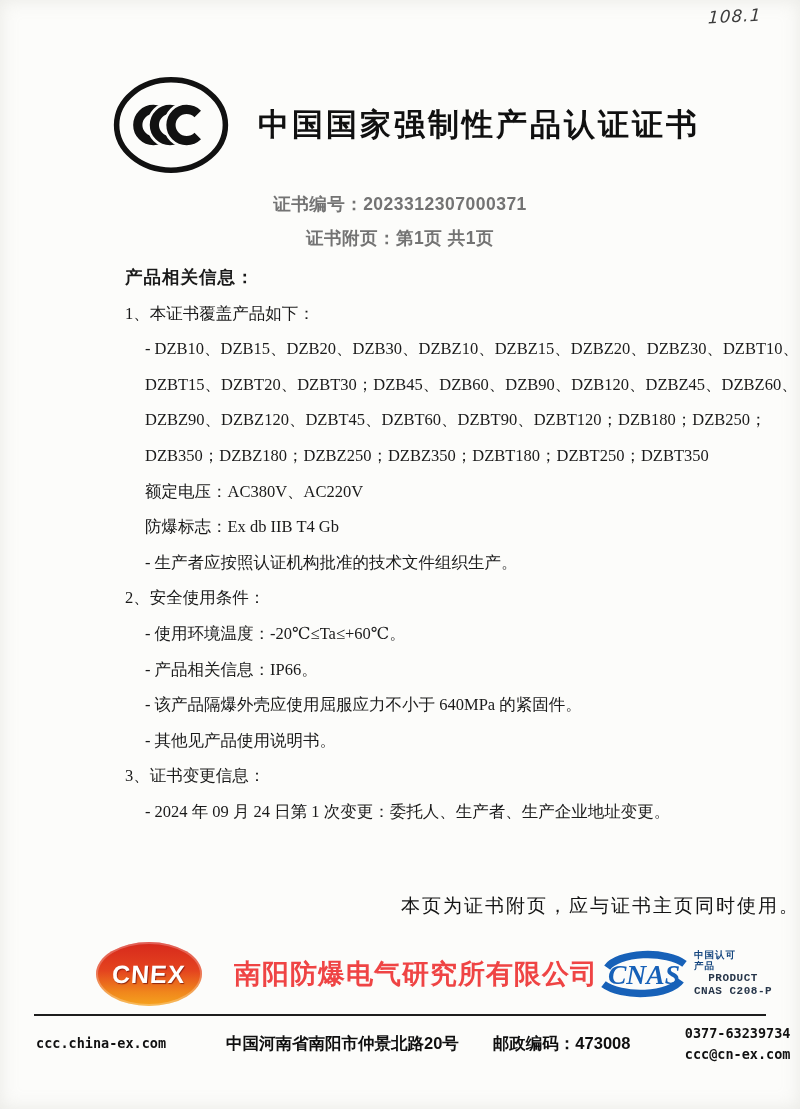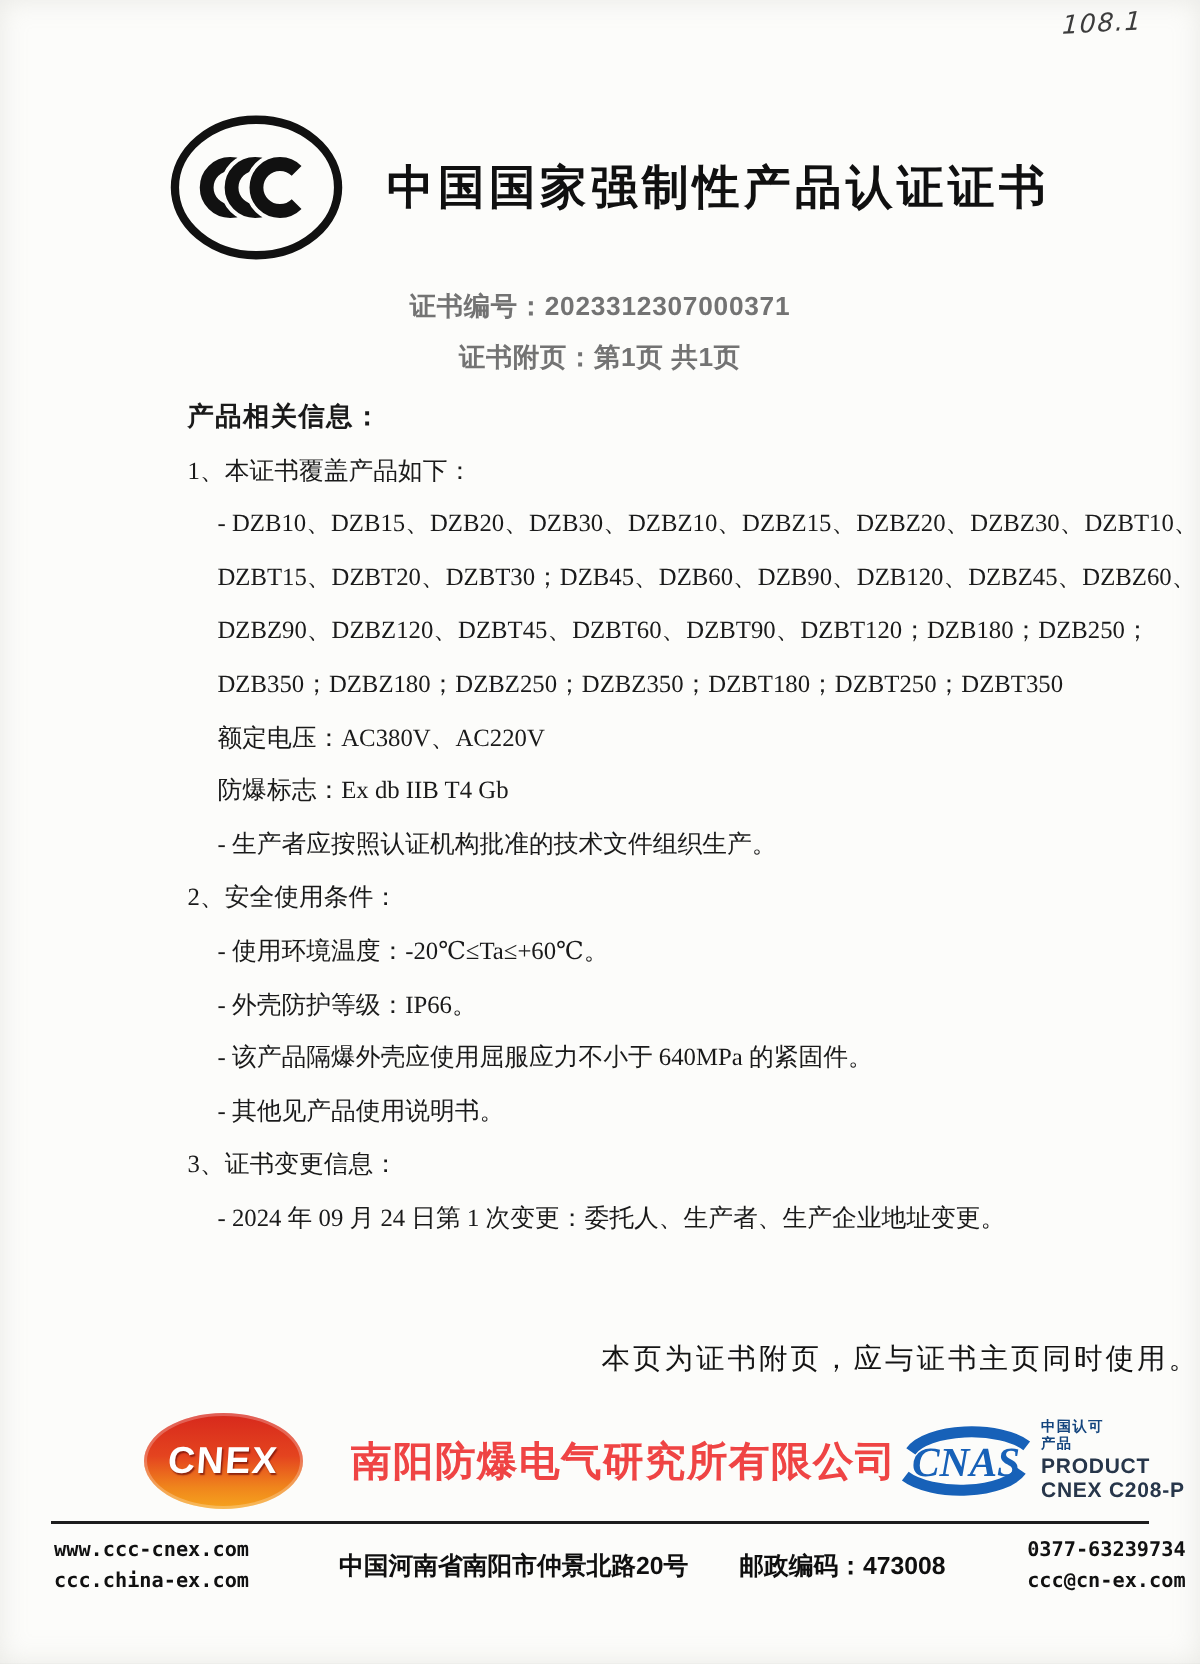--- a/index.html
+++ b/index.html
@@ -68,22 +68,22 @@
   .company-name{
     margin-left:32px;
     font-family:"Liberation Sans","DejaVu Sans",sans-serif;
     font-weight:700;font-size:27px;letter-spacing:1px;color:#ef4444;
     white-space:nowrap;
   }
   .cnas-block{margin-left:auto;display:flex;align-items:center;}
   .cnas-logo{width:92px;height:58px;flex:0 0 auto;}
   .cnas-captions{margin-left:4px;line-height:1.15;white-space:nowrap;}
   .cnas-cap-cn{font-size:9.5px;color:#14457e;font-weight:700;letter-spacing:1px;}
-  .cnas-cap-en{font-size:14px;color:#27364a;font-weight:700;
-    font-family:Liberation Sans, sans-serif;letter-spacing:.5px;}
+  .cnas-cap-en{font-size:11px;color:#27364a;font-weight:700;
+    font-family:Liberation Mono, monospace;letter-spacing:.5px;text-align:center;}
   
   .divider{position:absolute;top:1014px;left:34px;right:34px;border-top:2.5px solid #1d1d1d;}
   .contact-row{
     position:absolute;top:1023px;left:36px;right:34px;
     display:flex;align-items:center;
   }
   .contact-left{flex:0 0 190px;
     font-family:"DejaVu Sans Mono","Liberation Mono",monospace;
     font-size:13.5px;font-weight:700;color:#111;line-height:1.55;}
   .contact-center{flex:1;text-align:center;
@@ -125,21 +125,21 @@
     <p class="ind0">1、本证书覆盖产品如下：</p>
     <p class="ind1">- DZB10、DZB15、DZB20、DZB30、DZBZ10、DZBZ15、DZBZ20、DZBZ30、DZBT10、</p>
     <p class="ind1">DZBT15、DZBT20、DZBT30；DZB45、DZB60、DZB90、DZB120、DZBZ45、DZBZ60、</p>
     <p class="ind1">DZBZ90、DZBZ120、DZBT45、DZBT60、DZBT90、DZBT120；DZB180；DZB250；</p>
     <p class="ind1">DZB350；DZBZ180；DZBZ250；DZBZ350；DZBT180；DZBT250；DZBT350</p>
     <p class="ind1">额定电压：AC380V、AC220V</p>
     <p class="ind1">防爆标志：Ex db IIB T4 Gb</p>
     <p class="ind1">- 生产者应按照认证机构批准的技术文件组织生产。</p>
     <p class="ind0">2、安全使用条件：</p>
     <p class="ind1">- 使用环境温度：-20℃≤Ta≤+60℃。</p>
-    <p class="ind1">- 外壳防护等级：IP66。</p>
+    <p class="ind1">- 产品相关信息：IP66。</p>
     <p class="ind1">- 该产品隔爆外壳应使用屈服应力不小于 640MPa 的紧固件。</p>
     <p class="ind1">- 其他见产品使用说明书。</p>
     <p class="ind0">3、证书变更信息：</p>
     <p class="ind1">- 2024 年 09 月 24 日第 1 次变更：委托人、生产者、生产企业地址变更。</p>
   </div>
 
   <div class="usage-note">本页为证书附页，应与证书主页同时使用。</div>
 
   <div class="footer-row">
     <div class="cnex-logo">
@@ -149,30 +149,29 @@
     <div class="cnas-block">
       <svg class="cnas-logo" viewBox="0 0 100 62" xmlns="http://www.w3.org/2000/svg">
         <path d="M 10 24 A 46 20 0 0 1 94 20" fill="none" stroke="#1761b8" stroke-width="8"></path>
         <path d="M 6 42 A 46 20 0 0 0 90 38" fill="none" stroke="#1761b8" stroke-width="8"></path>
         <text x="50" y="42" text-anchor="middle" font-family="Liberation Serif, DejaVu Serif, serif" font-style="italic" font-weight="bold" font-size="30" fill="#1761b8">CNAS</text>
       </svg>
       <div class="cnas-captions">
         <div class="cnas-cap-cn">中国认可</div>
         <div class="cnas-cap-cn">产品</div>
         <div class="cnas-cap-en">PRODUCT</div>
-        <div class="cnas-cap-en">CNEX C208-P</div>
+        <div class="cnas-cap-en">CNAS C208-P</div>
       </div>
     </div>
   </div>
 
   <div class="divider"></div>
 
   <div class="contact-row">
     <div class="contact-left">
-      <div>www.ccc-cnex.com</div>
       <div>ccc.china-ex.com</div>
     </div>
     <div class="contact-center">
       <span>中国河南省南阳市仲景北路20号</span><span class="gap"></span><span>邮政编码：</span><span>473008</span>
     </div>
     <div class="contact-right">
       <div>0377-63239734</div>
       <div>ccc@cn-ex.com</div>
     </div>
   </div>

